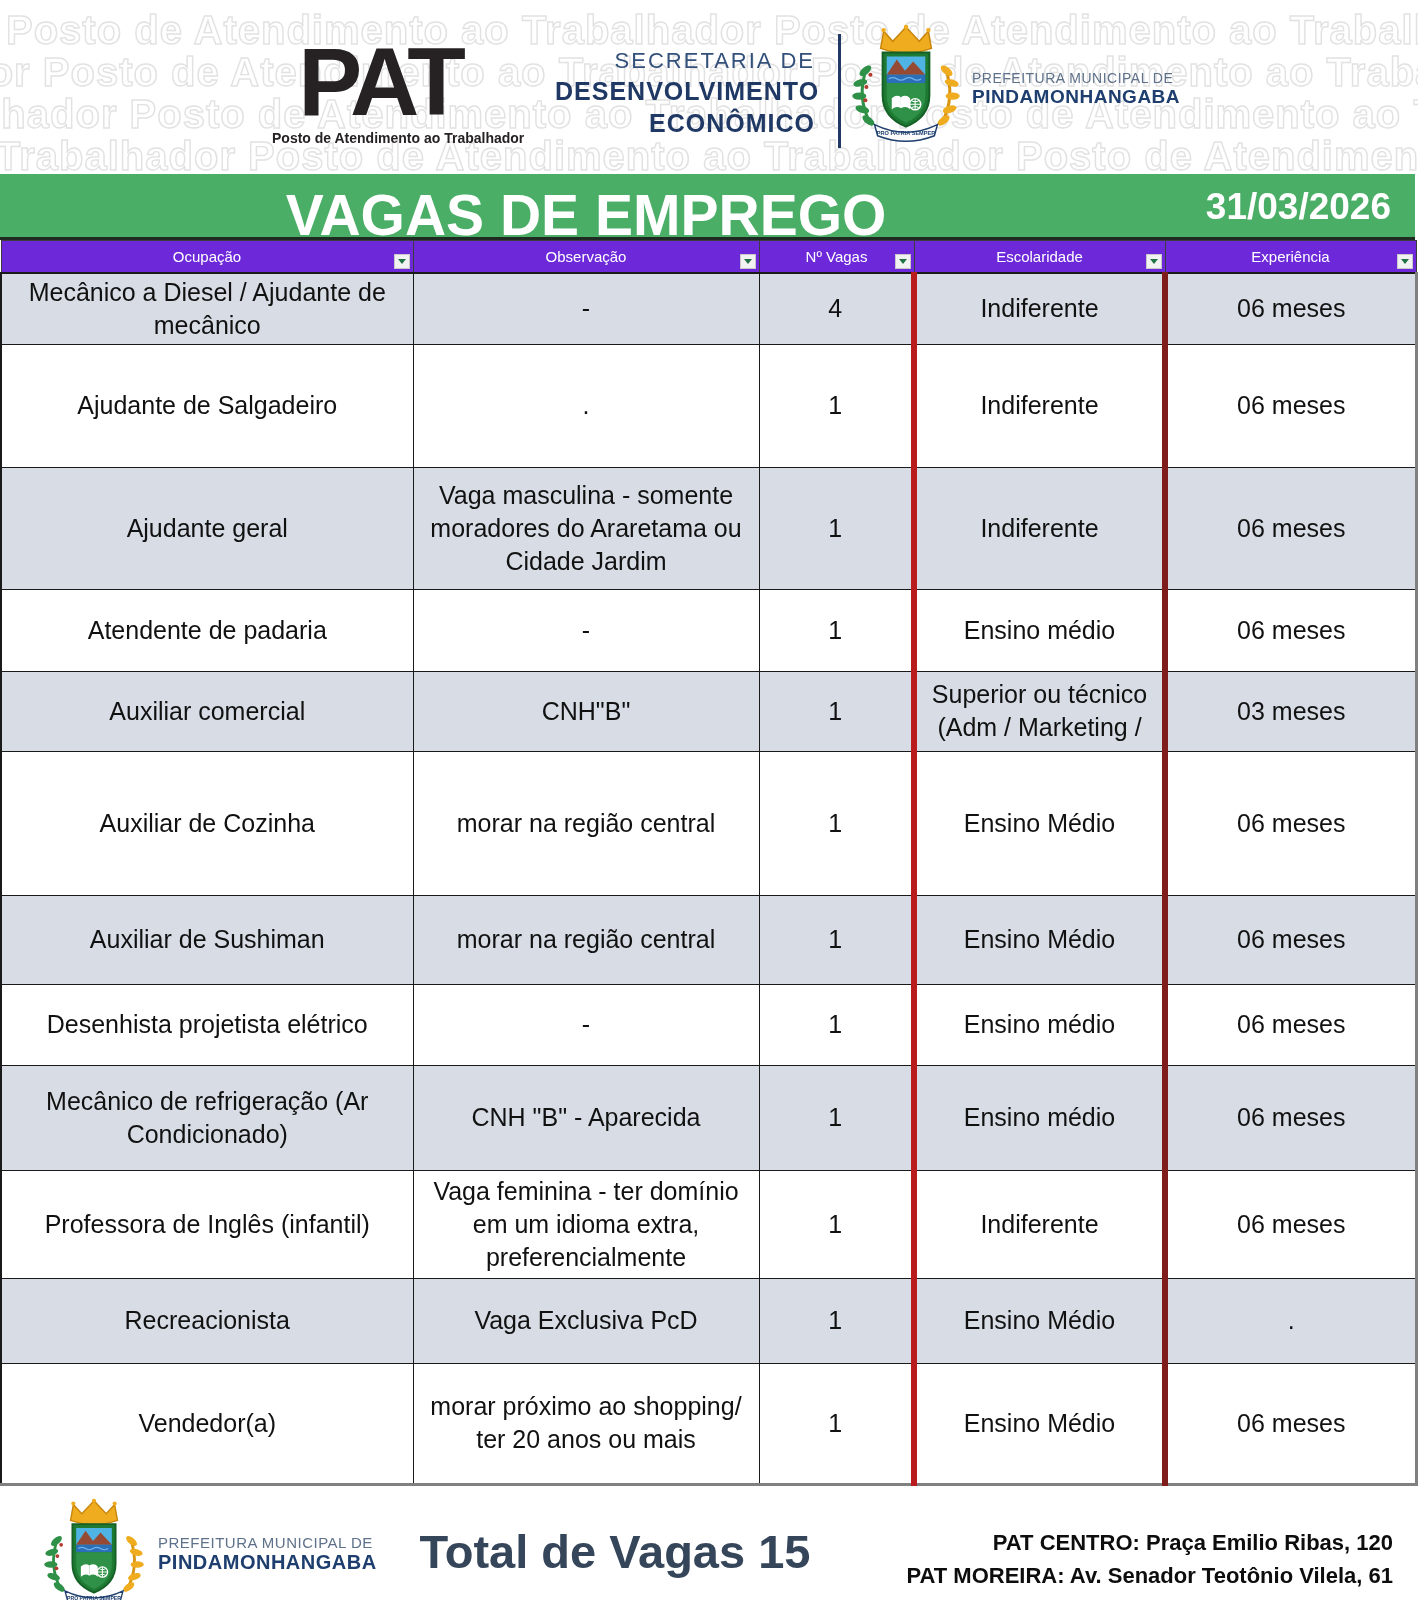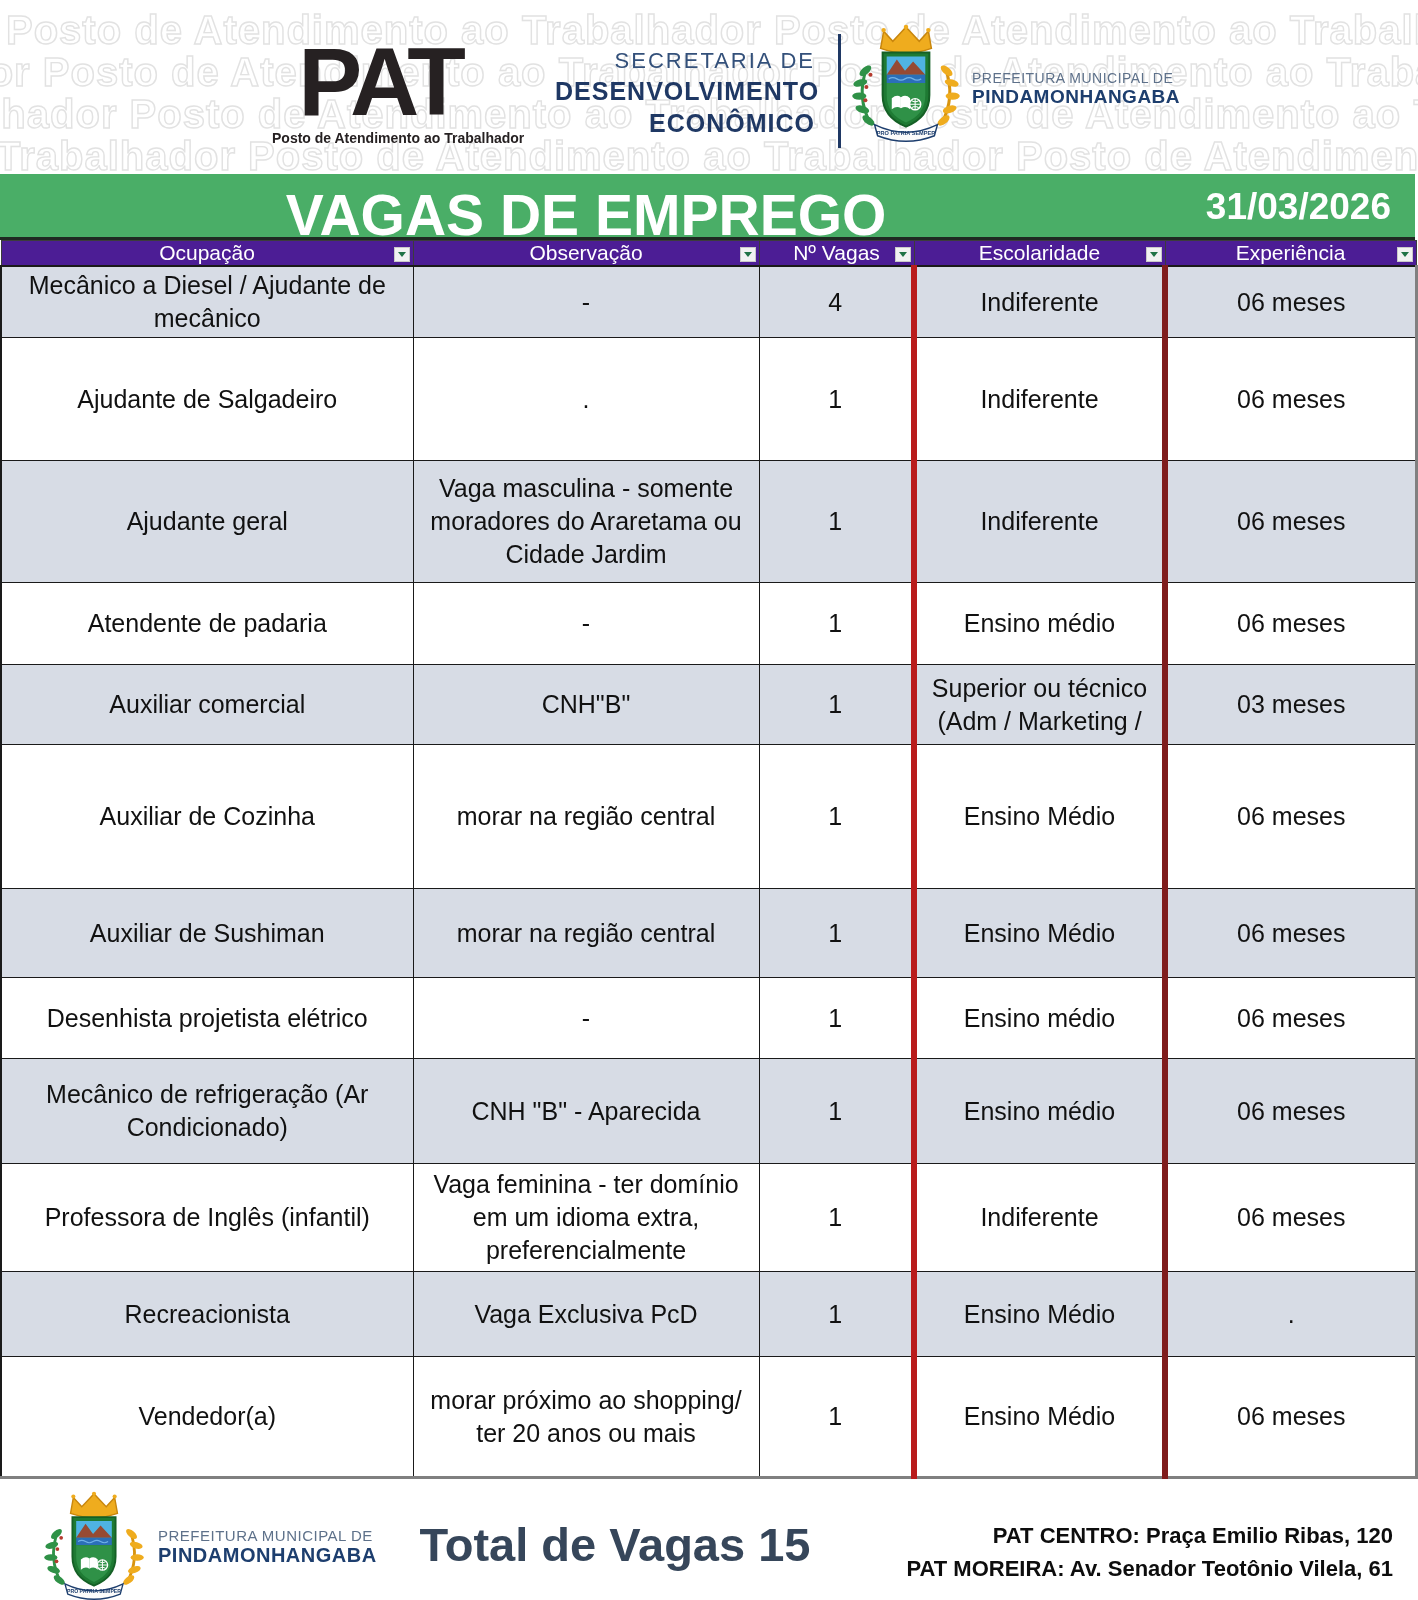--- a/index.html
+++ b/index.html
@@ -37,22 +37,22 @@
   .banner { position:relative; width:1415px; height:66px; background:#4aae67; border-bottom:3px solid #1f2a22; }
   .banner-title { position:absolute; left:16px; top:8px; width:1140px; text-align:center;
     font-size:57px; font-weight:bold; color:#fff; letter-spacing:0px; }
   .banner-date { position:absolute; right:24px; top:12px; font-size:37px; font-weight:bold; color:#fff; }
 
   
   table.jobs { width:1415px; border-collapse:collapse; table-layout:fixed; }
   table.jobs col.c0{width:412px;} table.jobs col.c1{width:346px;} table.jobs col.c2{width:155px;}
   table.jobs col.c3{width:251px;} table.jobs col.c4{width:251px;}
   table.jobs th {
-    position:relative; height:25px; background:#4c1d95; color:#fff; font-weight:normal;
-    font-size:21px; border:1px solid #3c3c3c; border-bottom:2px solid #1a1a1a; vertical-align:middle;
+    position:relative; height:32px; background:#6d28d9; color:#fff; font-weight:normal;
+    font-size:15px; border:1px solid #3c3c3c; border-bottom:2px solid #1a1a1a; vertical-align:middle;
   }
   table.jobs td {
     border:1px solid #1a1a1a; text-align:center; vertical-align:middle;
     font-size:25px; color:#111; line-height:1.32; padding:2px 6px;
   }
   table.jobs td.col-3 { border-left:6px solid #b91c1c; }
   table.jobs td.col-4 { border-left:6px solid #7f1d1d; }
   table.jobs td.col-0 { border-left:2px solid #1a1a1a; }
   table.jobs td.col-4 { border-right:3px solid #808080; }
   table.jobs tr.shaded td { background:#d7dce5; }

